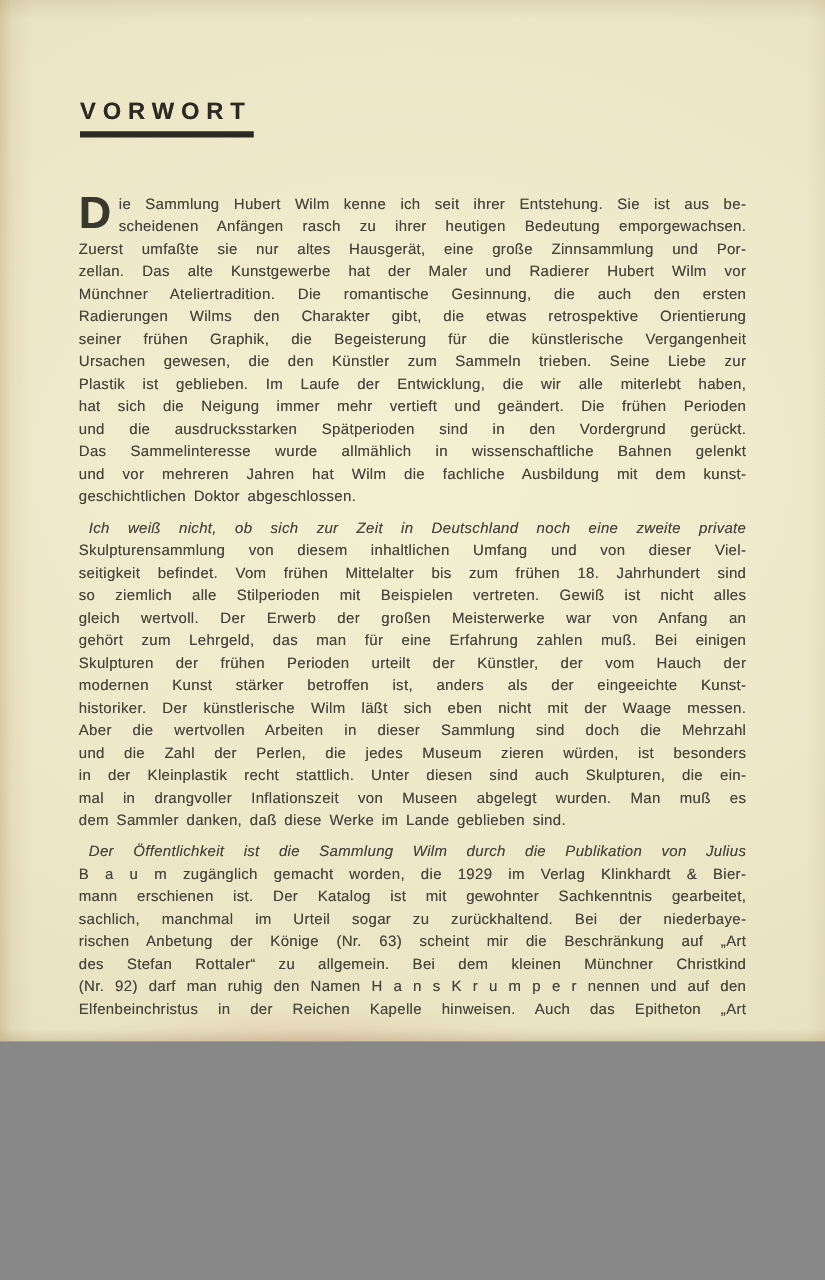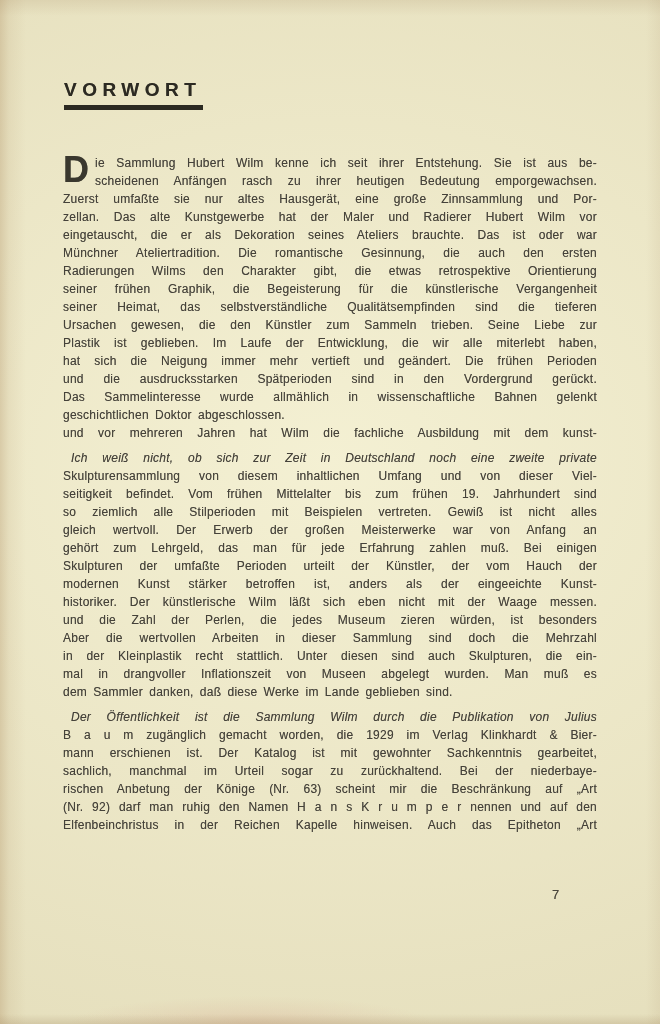--- a/index.html
+++ b/index.html
@@ -1,19 +1,19 @@
 <!DOCTYPE html>
 <html><head>
 <meta charset="utf-8">
 <style>
   html,body { margin:0; padding:0; }
   body { background:#888; }
   .sheet {
     position:relative;
-    width:660px; height:1024px;
+    width:660px; height:833px;
     margin:0 auto;
     overflow:hidden;
     background-color:#f0ebc9;
     background-image:
       linear-gradient(90deg, rgba(172,140,96,0.32) 0px, rgba(172,140,96,0.12) 9px, rgba(172,140,96,0) 26px),
       linear-gradient(180deg, rgba(160,130,90,0.16) 0px, rgba(160,130,90,0) 16px),
       linear-gradient(0deg, rgba(140,110,70,0.20) 0px, rgba(140,110,70,0) 10px),
       linear-gradient(270deg, rgba(160,130,90,0.10) 0px, rgba(160,130,90,0) 14px),
       radial-gradient(ellipse 260px 40px at 38% 100%, rgba(200,120,105,0.18), rgba(200,120,105,0) 70%),
       radial-gradient(ellipse 900px 700px at 50% 45%, rgba(255,255,240,0.25), rgba(120,100,60,0.10) 100%);
@@ -77,54 +77,53 @@
 <div class="sheet">
   <div class="content">
     <h1 class="title">VORWORT</h1>
     <section class="body-text">
         <div class="para">
           <span class="dropcap">D</span>
           <div class="line just">ie Sammlung Hubert Wilm kenne ich seit ihrer Entstehung. Sie ist aus be-</div>
           <div class="line just">scheidenen Anfängen rasch zu ihrer heutigen Bedeutung emporgewachsen.</div>
           <div class="line just">Zuerst umfaßte sie nur altes Hausgerät, eine große Zinnsammlung und Por-</div>
           <div class="line just">zellan. Das alte Kunstgewerbe hat der Maler und Radierer Hubert Wilm vor</div>
-          <div class="line just">eingetauscht, die er als Dekoration seines Ateliers brauchte. Das ist oder war</div>
           <div class="line just">Münchner Ateliertradition. Die romantische Gesinnung, die auch den ersten</div>
           <div class="line just">Radierungen Wilms den Charakter gibt, die etwas retrospektive Orientierung</div>
           <div class="line just">seiner frühen Graphik, die Begeisterung für die künstlerische Vergangenheit</div>
-          <div class="line just">seiner Heimat, das selbstverständliche Qualitätsempfinden sind die tieferen</div>
           <div class="line just">Ursachen gewesen, die den Künstler zum Sammeln trieben. Seine Liebe zur</div>
           <div class="line just">Plastik ist geblieben. Im Laufe der Entwicklung, die wir alle miterlebt haben,</div>
           <div class="line just">hat sich die Neigung immer mehr vertieft und geändert. Die frühen Perioden</div>
           <div class="line just">und die ausdrucksstarken Spätperioden sind in den Vordergrund gerückt.</div>
           <div class="line just">Das Sammelinteresse wurde allmählich in wissenschaftliche Bahnen gelenkt</div>
+          <div class="line just">und vor mehreren Jahren hat Wilm die fachliche Ausbildung mit dem kunst-</div>
           <div class="line">geschichtlichen Doktor abgeschlossen.</div>
-          <div class="line just">und vor mehreren Jahren hat Wilm die fachliche Ausbildung mit dem kunst-</div>
         </div>
         <div class="para indent">
           <div class="line just">Ich weiß nicht, ob sich zur Zeit in Deutschland noch eine zweite private</div>
           <div class="line just">Skulpturensammlung von diesem inhaltlichen Umfang und von dieser Viel-</div>
-          <div class="line just">seitigkeit befindet. Vom frühen Mittelalter bis zum frühen 19. Jahrhundert sind</div>
+          <div class="line just">seitigkeit befindet. Vom frühen Mittelalter bis zum frühen 18. Jahrhundert sind</div>
           <div class="line just">so ziemlich alle Stilperioden mit Beispielen vertreten. Gewiß ist nicht alles</div>
           <div class="line just">gleich wertvoll. Der Erwerb der großen Meisterwerke war von Anfang an</div>
-          <div class="line just">gehört zum Lehrgeld, das man für jede Erfahrung zahlen muß. Bei einigen</div>
-          <div class="line just">Skulpturen der umfaßte Perioden urteilt der Künstler, der vom Hauch der</div>
+          <div class="line just">gehört zum Lehrgeld, das man für eine Erfahrung zahlen muß. Bei einigen</div>
+          <div class="line just">Skulpturen der frühen Perioden urteilt der Künstler, der vom Hauch der</div>
           <div class="line just">modernen Kunst stärker betroffen ist, anders als der eingeeichte Kunst-</div>
           <div class="line just">historiker. Der künstlerische Wilm läßt sich eben nicht mit der Waage messen.</div>
+          <div class="line just">Aber die wertvollen Arbeiten in dieser Sammlung sind doch die Mehrzahl</div>
           <div class="line just">und die Zahl der Perlen, die jedes Museum zieren würden, ist besonders</div>
-          <div class="line just">Aber die wertvollen Arbeiten in dieser Sammlung sind doch die Mehrzahl</div>
           <div class="line just">in der Kleinplastik recht stattlich. Unter diesen sind auch Skulpturen, die ein-</div>
           <div class="line just">mal in drangvoller Inflationszeit von Museen abgelegt wurden. Man muß es</div>
           <div class="line">dem Sammler danken, daß diese Werke im Lande geblieben sind.</div>
         </div>
         <div class="para indent">
           <div class="line just">Der Öffentlichkeit ist die Sammlung Wilm durch die Publikation von Julius</div>
           <div class="line just">B a u m zugänglich gemacht worden, die 1929 im Verlag Klinkhardt &amp; Bier-</div>
           <div class="line just">mann erschienen ist. Der Katalog ist mit gewohnter Sachkenntnis gearbeitet,</div>
           <div class="line just">sachlich, manchmal im Urteil sogar zu zurückhaltend. Bei der niederbaye-</div>
           <div class="line just">rischen Anbetung der Könige (Nr. 63) scheint mir die Beschränkung auf „Art</div>
+          <div class="line just">des Stefan Rottaler“ zu allgemein. Bei dem kleinen Münchner Christkind</div>
           <div class="line just">(Nr. 92) darf man ruhig den Namen H a n s  K r u m p e r nennen und auf den</div>
           <div class="line just">Elfenbeinchristus in der Reichen Kapelle hinweisen. Auch das Epitheton „Art</div>
         </div>
       </section>
   </div>
   <div class="pagenum">7</div>
 </div>
 
 </body></html>

